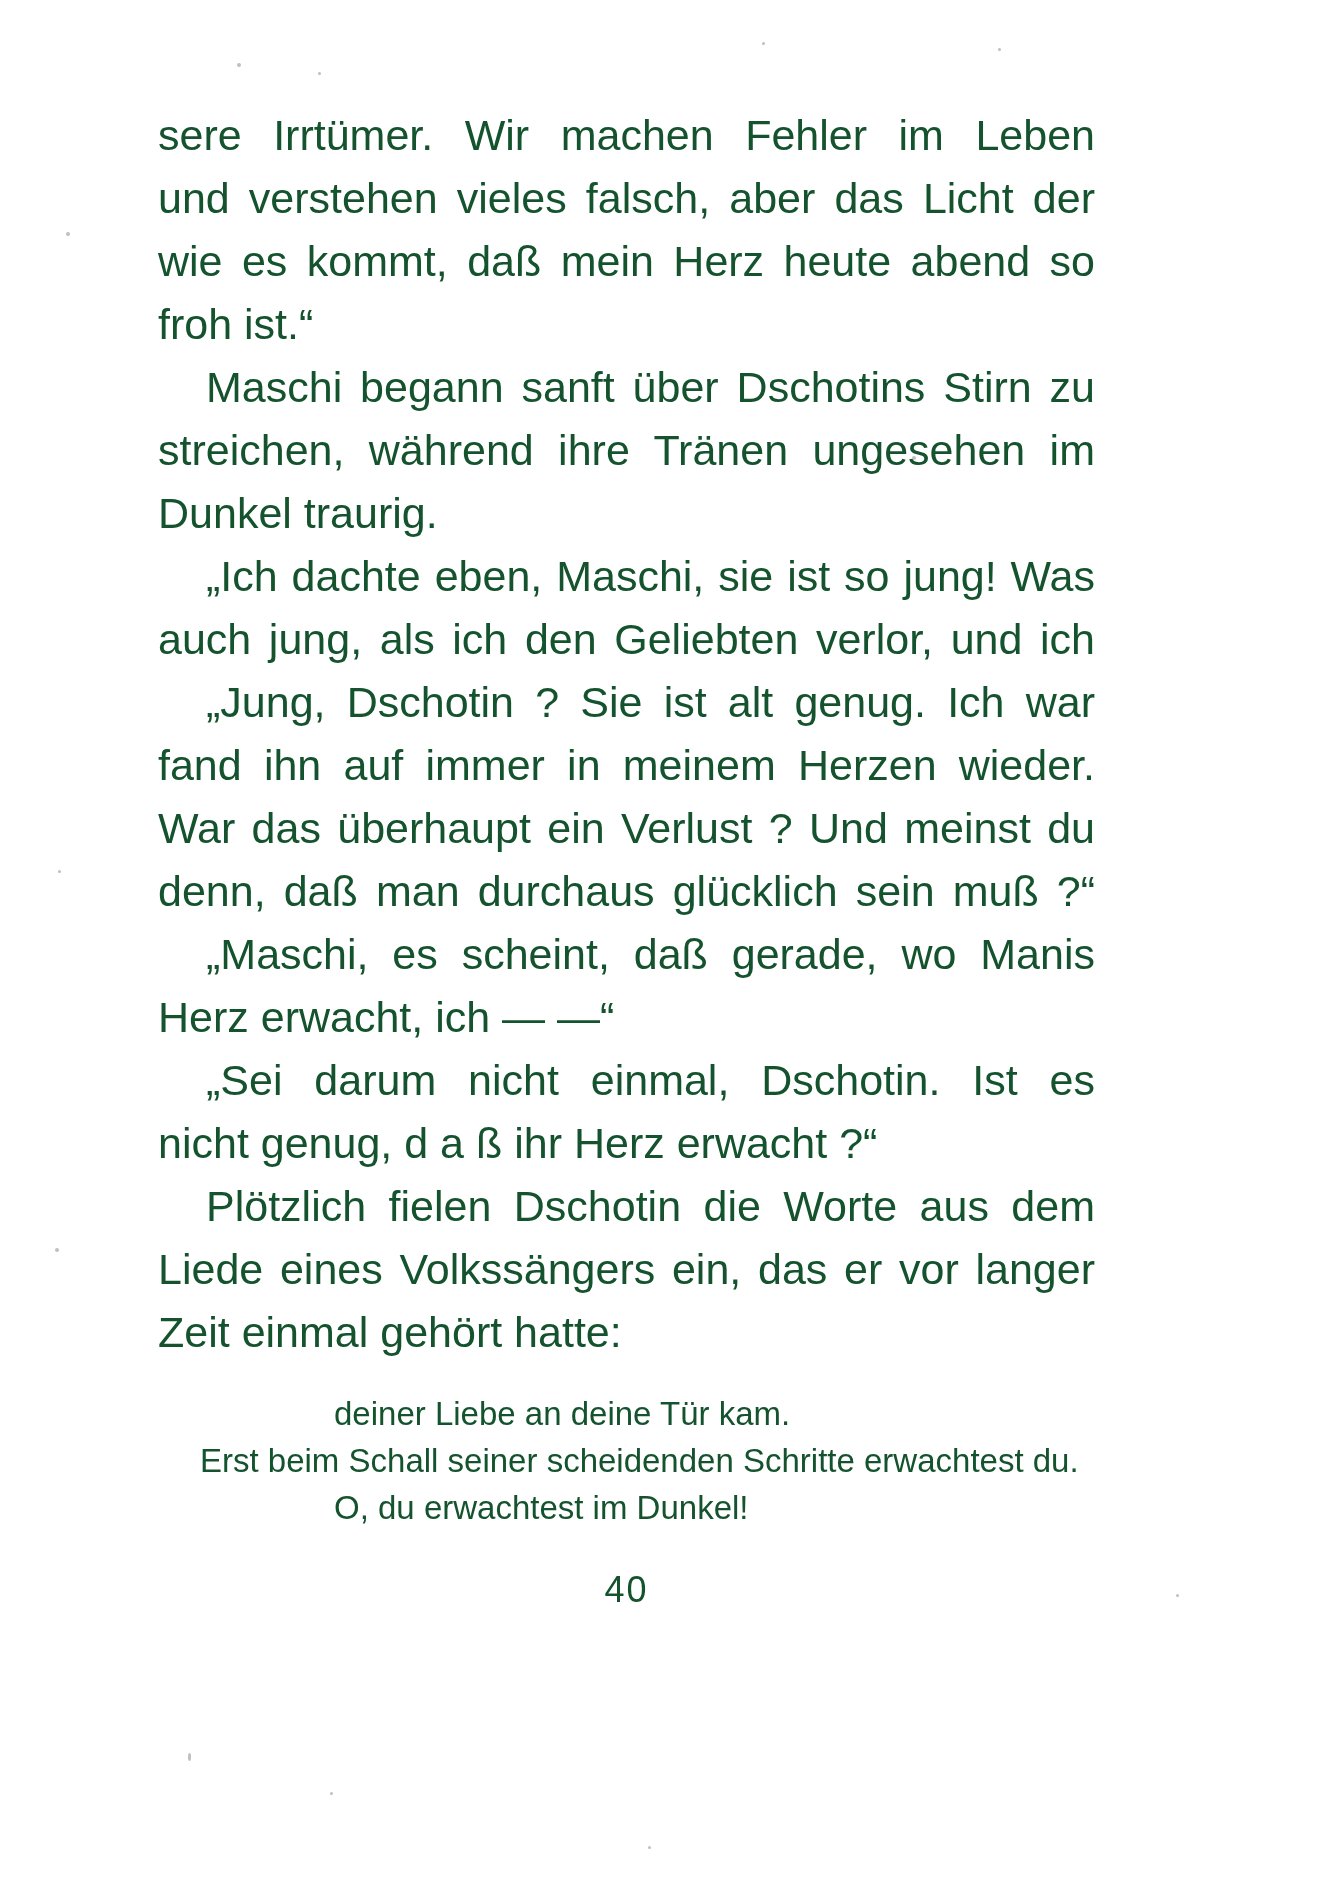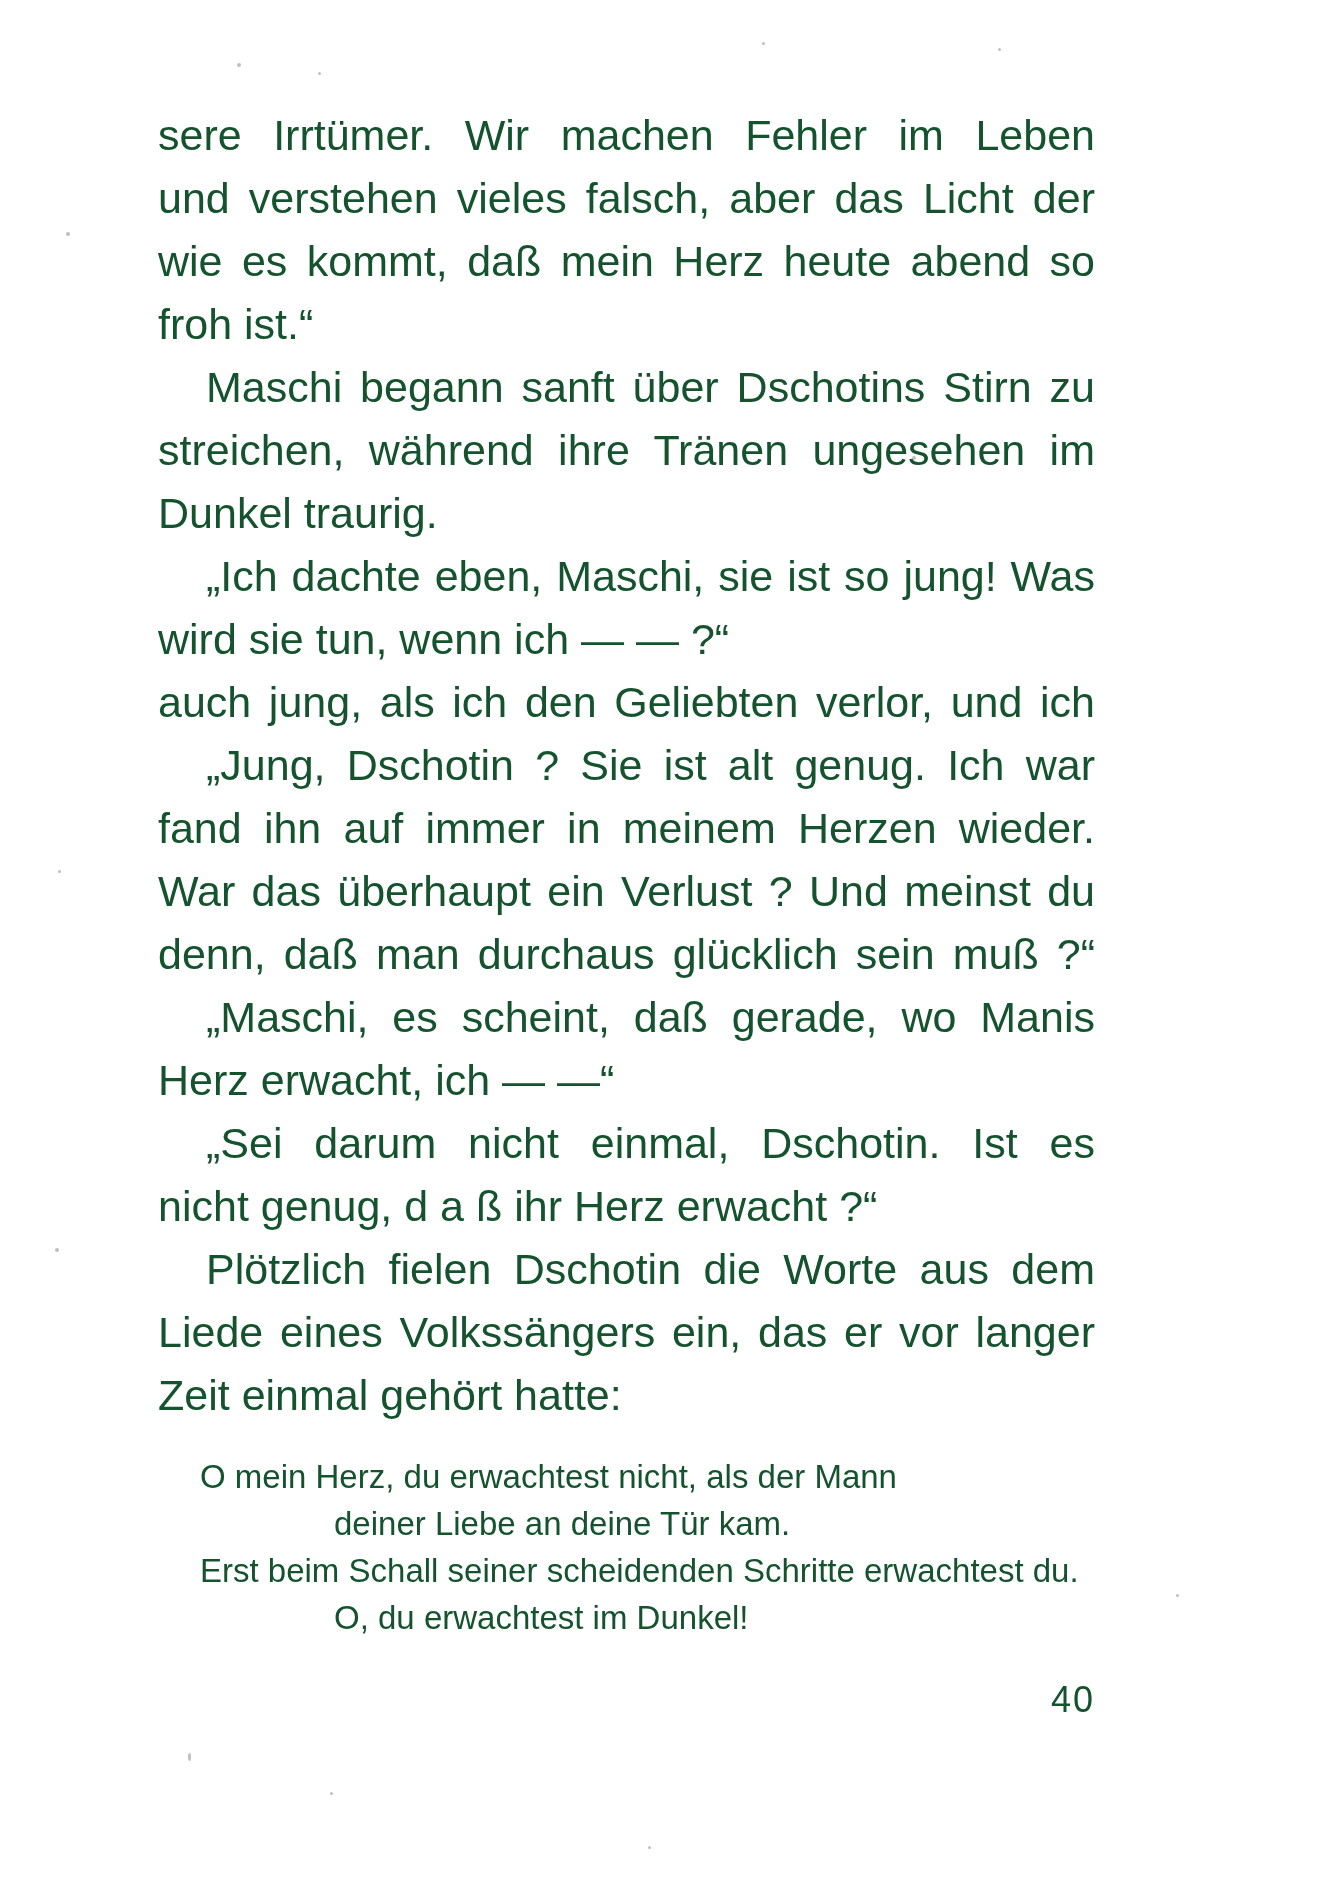--- a/index.html
+++ b/index.html
@@ -28,21 +28,21 @@
   .line.ind { text-indent:48px; }
   .poem { margin-top:26px; }
   .poem .line {
     font-size:33px;
     line-height:47px;
   }
   .poem .p1 { margin-left:42px; }
   .poem .p2 { margin-left:176px; }
   .page-number {
     margin-top:38px;
-    text-align:right;
+    text-align:center;
     font-size:36px;
     letter-spacing:2px;
   }
   .speck {
     position:absolute;
     background:#8a8a8a;
     border-radius:50%;
     opacity:.55;
   }
 </style>
@@ -53,36 +53,34 @@
   <div class="text-block">
     <div id="body-lines">
         <div class="line just">sere Irrtümer. Wir machen Fehler im Leben</div>
         <div class="line just">und verstehen vieles falsch, aber das Licht der</div>
         <div class="line just">wie es kommt, daß mein Herz heute abend so</div>
         <div class="line">froh ist.“</div>
         <div class="line just ind">Maschi begann sanft über Dschotins Stirn zu</div>
         <div class="line just">streichen, während ihre Tränen ungesehen im</div>
         <div class="line">Dunkel traurig.</div>
         <div class="line just ind">„Ich dachte eben, Maschi, sie ist so jung! Was</div>
-        <div class="line">wird sie tun, wenn ich — — ?“</div>
         <div class="line just">auch jung, als ich den Geliebten verlor, und ich</div>
         <div class="line just ind">„Jung, Dschotin ? Sie ist alt genug. Ich war</div>
         <div class="line just">fand ihn auf immer in meinem Herzen wieder.</div>
         <div class="line just">War das überhaupt ein Verlust ? Und meinst du</div>
         <div class="line just">denn, daß man durchaus glücklich sein muß ?“</div>
         <div class="line just ind">„Maschi, es scheint, daß gerade, wo Manis</div>
         <div class="line">Herz erwacht, ich — —“</div>
         <div class="line just ind">„Sei darum nicht einmal, Dschotin.  Ist es</div>
         <div class="line">nicht genug, d a ß ihr Herz erwacht ?“</div>
         <div class="line just ind">Plötzlich fielen Dschotin die Worte aus dem</div>
         <div class="line just">Liede eines Volkssängers ein, das er vor langer</div>
         <div class="line">Zeit einmal gehört hatte:</div>
       </div>
     <div id="poem" class="poem">
-        <div class="line p1">O mein Herz, du erwachtest nicht, als der Mann</div>
         <div class="line p2">deiner Liebe an deine Tür kam.</div>
         <div class="line p1">Erst beim Schall seiner scheidenden Schritte erwachtest du.</div>
         <div class="line p2">O, du erwachtest im Dunkel!</div>
       </div>
     <div class="page-number">40</div>
   </div>
 
   <span class="speck" style="left:237px;top:63px;width:4px;height:4px;"></span>
   <span class="speck" style="left:318px;top:72px;width:3px;height:3px;"></span>
   <span class="speck" style="left:762px;top:42px;width:3px;height:3px;"></span>

